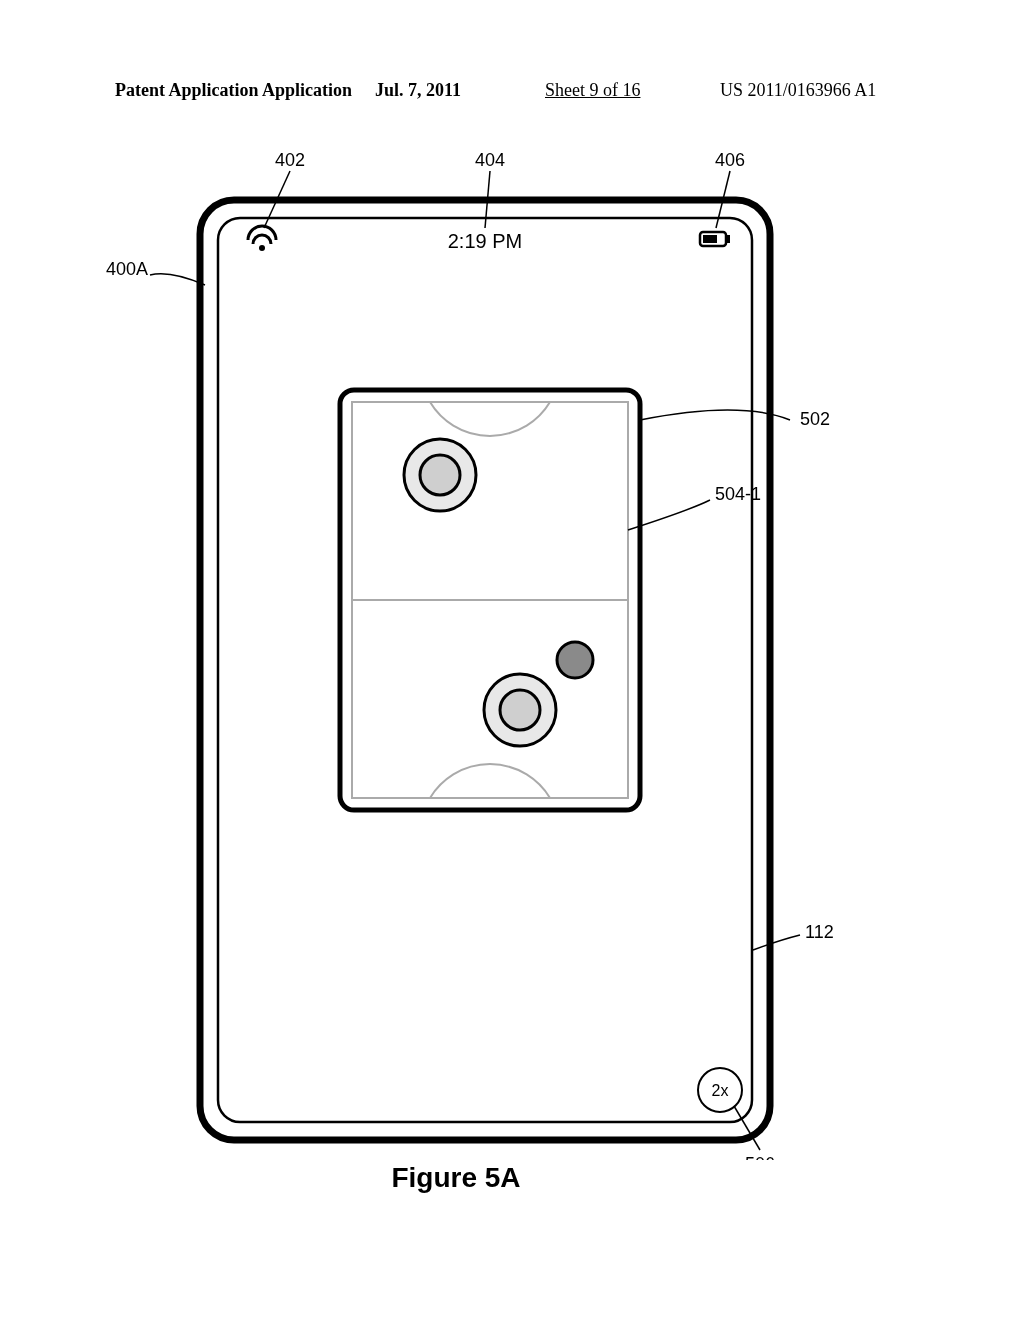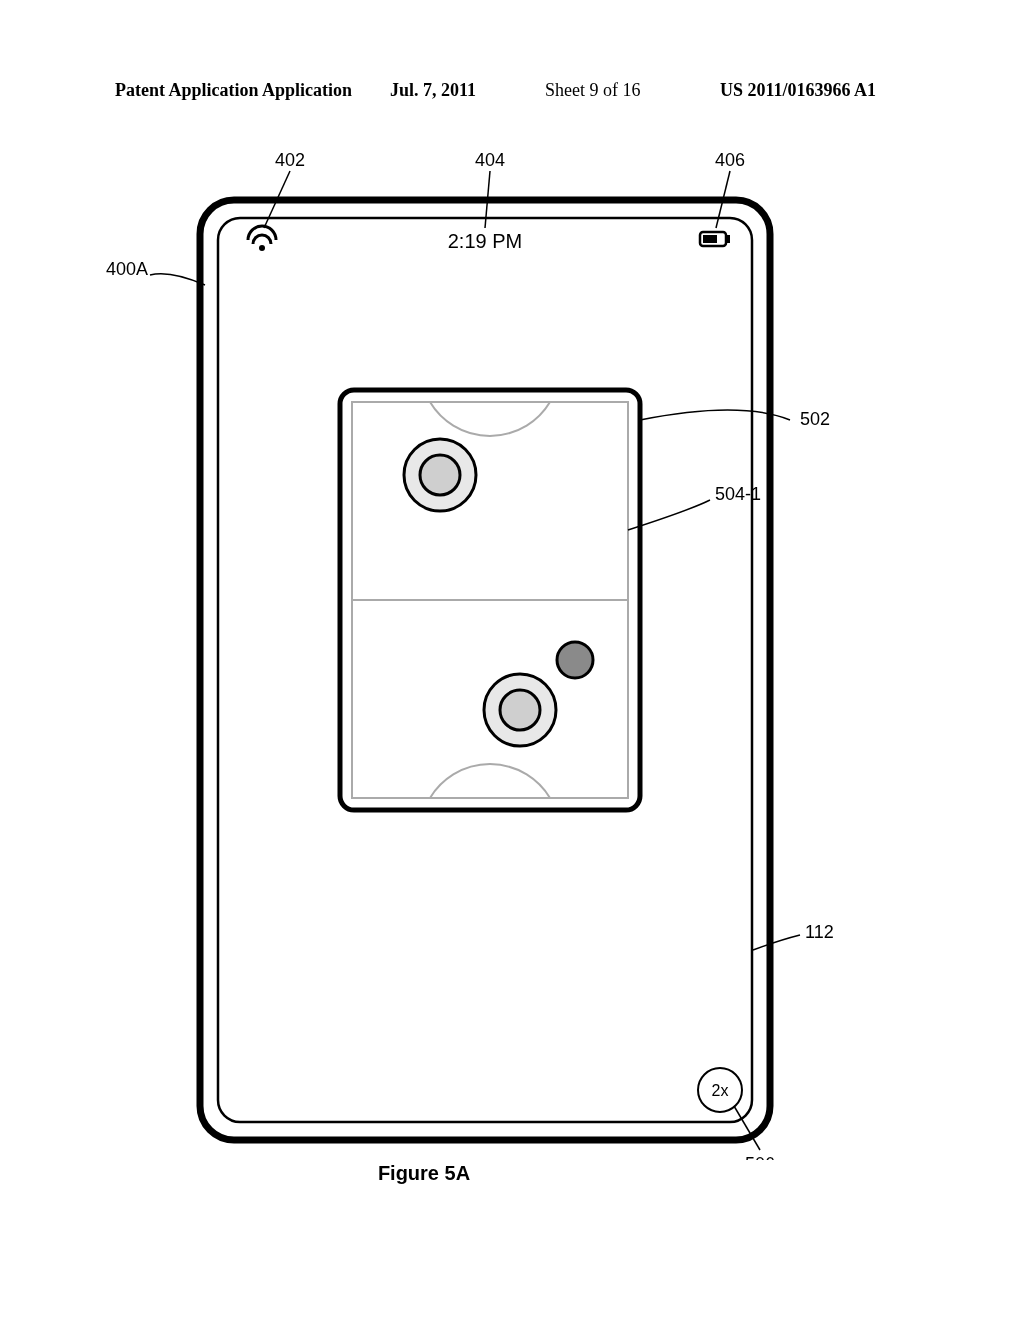--- a/index.html
+++ b/index.html
@@ -18,31 +18,32 @@
     width: 100%;
     font-size: 18px;
   }
   .hdr-left {
     position: absolute;
     left: 115px;
     font-weight: bold;
   }
   .hdr-mid {
     position: absolute;
-    left: 390px;
+    left: 375px;
     font-weight: bold;
   }
   .hdr-sheet {
     position: absolute;
     left: 545px;
+    text-decoration: underline;
   }
   .hdr-right {
     position: absolute;
     left: 720px;
-    font-weight: bold;
+    font-weight: normal;
   }
 
   
   .figwrap {
     position: absolute;
     top: 100px;
     left: 0;
     width: 1024px;
     height: 1150px;
   }
@@ -51,21 +52,22 @@
   }
 
   .fig-caption {
     position: absolute;
     top: 1162px;
     left: 0;
     width: 848px;
     text-align: center;
     font-family: Arial, Helvetica, sans-serif;
     font-weight: bold;
-    font-size: 20px;
+    font-size: 28px;
+    padding-left: 32px;
   }
 
   .fig-label {
     font-family: Arial, Helvetica, sans-serif;
     font-size: 18px;
     fill: #000;
   }
   .status-time {
     font-family: Arial, Helvetica, sans-serif;
     font-size: 20px;

